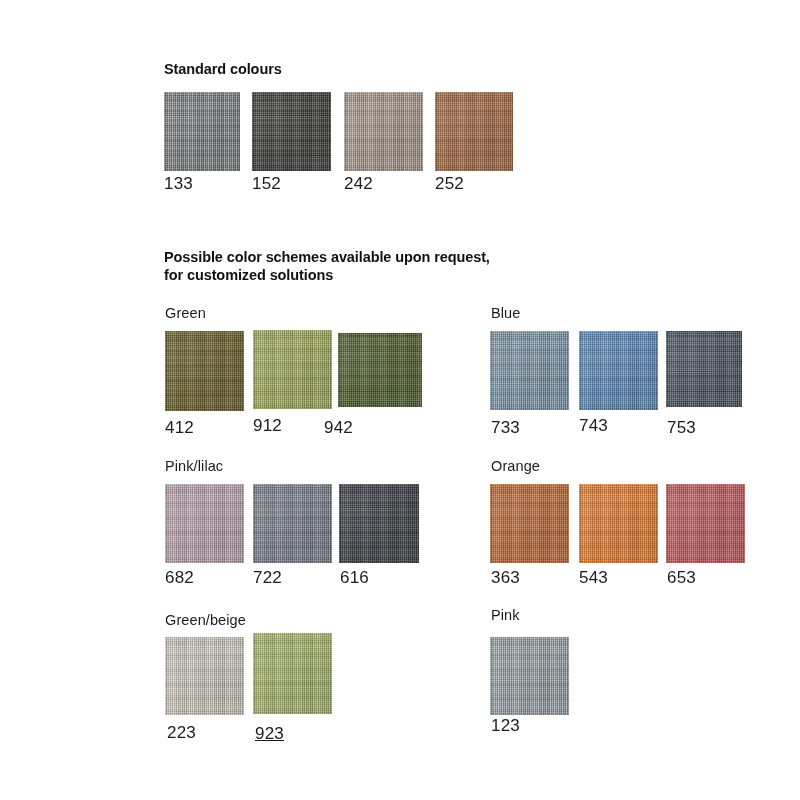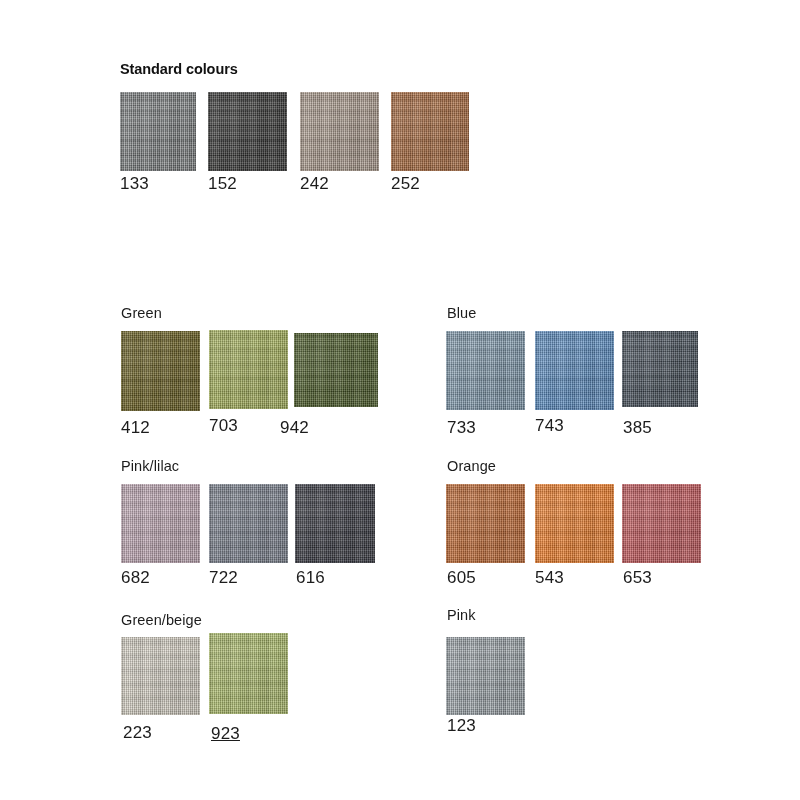--- a/index.html
+++ b/index.html
@@ -6,21 +6,21 @@
   html,body{margin:0;padding:0;}
   body{
     width:800px;height:800px;
     background:#ffffff;
     font-family:"Liberation Sans","DejaVu Sans",sans-serif;
     color:#1a1a1a;
     -webkit-font-smoothing:antialiased;
     overflow:hidden;
     position:relative;
   }
-  .sheet{position:relative;width:724px;height:800px;}
+  .sheet{position:relative;width:724px;height:800px;margin-left:44px;}
 
   
   .h-strong{
     position:absolute;
     font-size:14.5px;
     font-weight:700;
     letter-spacing:-0.1px;
     line-height:18px;
     color:#111111;
     white-space:pre-line;
@@ -106,58 +106,60 @@
 
   <div class="swatch" id="std-1" style="left: 208px; top: 92px; width: 79px; height: 79px; --base: #3a3a39; --yarn: rgba(120,120,118,0.45); --yarn2: rgba(12,12,12,0.55);"></div>
   <div class="swatch-code" style="left:208px;top:177px;text-align:right;">152</div>
 
   <div class="swatch" id="std-2" style="left: 300px; top: 92px; width: 79px; height: 79px; --base: #a9998c; --yarn: rgba(226,216,206,0.5); --yarn2: rgba(110,96,84,0.4);"></div>
   <div class="swatch-code" style="left:300px;top:177px;">242</div>
 
   <div class="swatch" id="std-3" style="left: 391px; top: 92px; width: 78px; height: 79px; --base: #a86b41; --yarn: rgba(203,143,101,0.5); --yarn2: rgba(110,62,30,0.45);"></div>
   <div class="swatch-code" style="left:391px;top:177px;">252</div>
 
+  <div class="h-strong" style="left:120px;top:248px;width:420px;">Possible color schemes available upon request,
+for customized solutions</div>
 
   <div class="h-group" style="left:121px;top:305px;">Green</div>
 
   <div class="swatch" id="g0-0" style="left: 121px; top: 331px; width: 79px; height: 80px; --base: #6a6024; --yarn: rgba(150,139,70,0.45); --yarn2: rgba(54,47,14,0.45);"></div>
   <div class="swatch-code" style="left:121px;top:421px;">412</div>
 
   <div class="swatch" id="g0-1" style="left: 209px; top: 330px; width: 79px; height: 79px; --base: #a4b05b; --yarn: rgba(200,210,140,0.5); --yarn2: rgba(118,128,62,0.4);"></div>
-  <div class="swatch-code" style="left:209px;top:419px;">703</div>
+  <div class="swatch-code" style="left:209px;top:419px;">912</div>
 
   <div class="swatch" id="g0-2" style="left: 294px; top: 333px; width: 84px; height: 74px; --base: #4c5c2b; --yarn: rgba(116,132,76,0.45); --yarn2: rgba(34,42,16,0.45);"></div>
   <div class="swatch-code" style="left:280px;top:421px;text-align:right;">942</div>
 
   <div class="h-group" style="left:447px;top:305px;">Blue</div>
 
   <div class="swatch" id="g1-0" style="left: 446px; top: 331px; width: 79px; height: 79px; --base: #7f98ab; --yarn: rgba(190,206,218,0.5); --yarn2: rgba(68,88,104,0.45);"></div>
   <div class="swatch-code" style="left:447px;top:421px;">733</div>
 
   <div class="swatch" id="g1-1" style="left: 535px; top: 331px; width: 79px; height: 79px; --base: #5b8cc0; --yarn: rgba(150,186,220,0.5); --yarn2: rgba(42,82,128,0.4);"></div>
   <div class="swatch-code" style="left:535px;top:419px;">743</div>
 
   <div class="swatch" id="g1-2" style="left: 622px; top: 331px; width: 76px; height: 76px; --base: #49525c; --yarn: rgba(124,136,150,0.45); --yarn2: rgba(22,27,33,0.5);"></div>
-  <div class="swatch-code" style="left:623px;top:421px;">385</div>
+  <div class="swatch-code" style="left:623px;top:421px;">753</div>
 
   <div class="h-group" style="left:121px;top:458px;">Pink/lilac</div>
 
   <div class="swatch" id="g2-0" style="left: 121px; top: 484px; width: 79px; height: 79px; --base: #bfa8b4; --yarn: rgba(226,210,218,0.5); --yarn2: rgba(140,118,130,0.4);"></div>
   <div class="swatch-code" style="left:121px;top:571px;">682</div>
 
   <div class="swatch" id="g2-1" style="left: 209px; top: 484px; width: 79px; height: 79px; --base: #7c828e; --yarn: rgba(172,180,192,0.48); --yarn2: rgba(54,60,70,0.45);"></div>
   <div class="swatch-code" style="left:209px;top:571px;">722</div>
 
   <div class="swatch" id="g2-2" style="left: 295px; top: 484px; width: 80px; height: 79px; --base: #3b3c44; --yarn: rgba(108,112,124,0.42); --yarn2: rgba(14,15,20,0.5);"></div>
   <div class="swatch-code" style="left:296px;top:571px;">616</div>
 
   <div class="h-group" style="left:447px;top:458px;">Orange</div>
 
   <div class="swatch" id="g3-0" style="left: 446px; top: 484px; width: 79px; height: 79px; --base: #c06a35; --yarn: rgba(216,140,92,0.45); --yarn2: rgba(132,64,22,0.4);"></div>
-  <div class="swatch-code" style="left:447px;top:571px;">605</div>
+  <div class="swatch-code" style="left:447px;top:571px;">363</div>
 
   <div class="swatch" id="g3-1" style="left: 535px; top: 484px; width: 79px; height: 79px; --base: #ef7f2c; --yarn: rgba(248,170,104,0.45); --yarn2: rgba(176,80,12,0.35);"></div>
   <div class="swatch-code" style="left:535px;top:571px;">543</div>
 
   <div class="swatch" id="g3-2" style="left: 622px; top: 484px; width: 79px; height: 79px; --base: #c25a5d; --yarn: rgba(218,132,132,0.45); --yarn2: rgba(136,48,52,0.38);"></div>
   <div class="swatch-code" style="left:623px;top:571px;">653</div>
 
   <div class="h-group" style="left:121px;top:612px;">Green/beige</div>
 
   <div class="swatch" id="g4-0" style="left: 121px; top: 637px; width: 79px; height: 78px; --base: #d5d0c4; --yarn: rgba(240,238,231,0.55); --yarn2: rgba(168,162,150,0.4);"></div>

